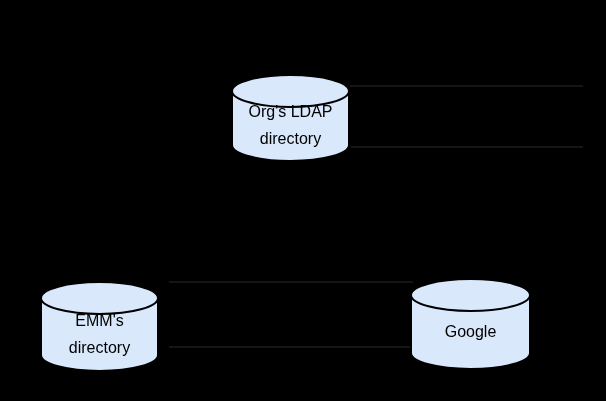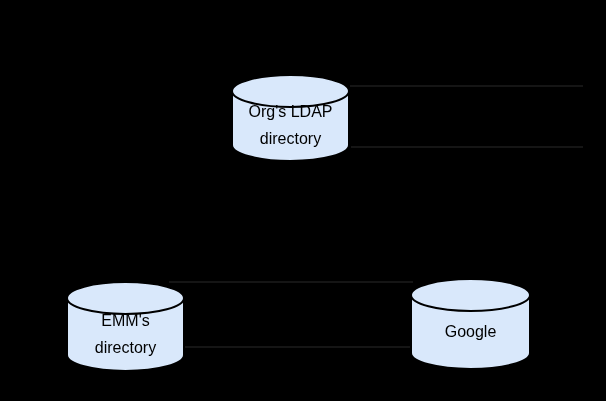--- a/index.html
+++ b/index.html
@@ -50,21 +50,21 @@
     z-index: 2;
   }
   .label span { display: block; white-space: nowrap; }
   .connector {
     position: absolute;
     height: 2px;
     background: var(--connector);
   }
   
   .node-ldap   { left: 231px; top: 74px;  width: 119px; height: 88px; }
-  .node-emm    { left: 66px;  top: 281px; width: 119px; height: 91px; text-decoration: underline; }
+  .node-emm    { left: 40px;  top: 281px; width: 119px; height: 91px; text-decoration: underline; }
   .node-google { left: 410px; top: 278px; width: 121px; height: 92px; }
   
   .conn-ldap-right-upper { left: 350px; top: 85px;  width: 233px; }
   .conn-ldap-right-lower { left: 351px; top: 146px; width: 232px; }
   .conn-emm-google-upper { left: 169px; top: 281px; width: 244px; }
   .conn-emm-google-lower { left: 169px; top: 346px; width: 244px; }
 </style>
 </head>
 <body>
 

